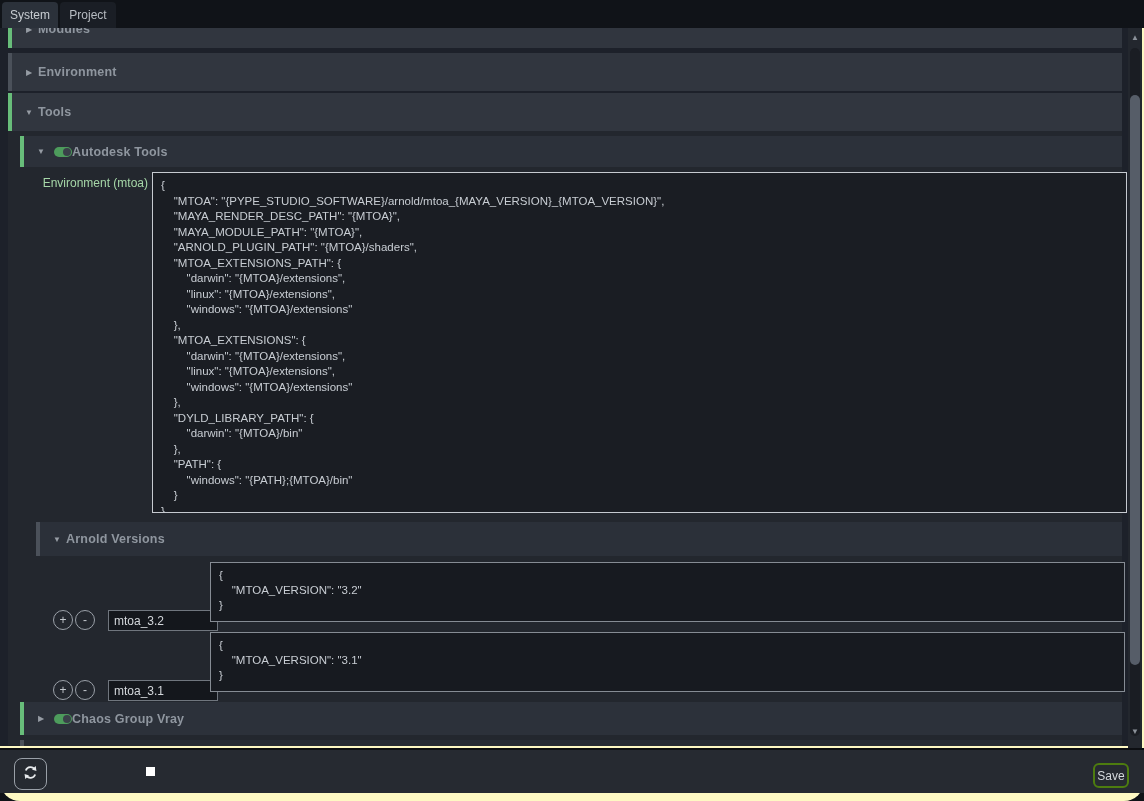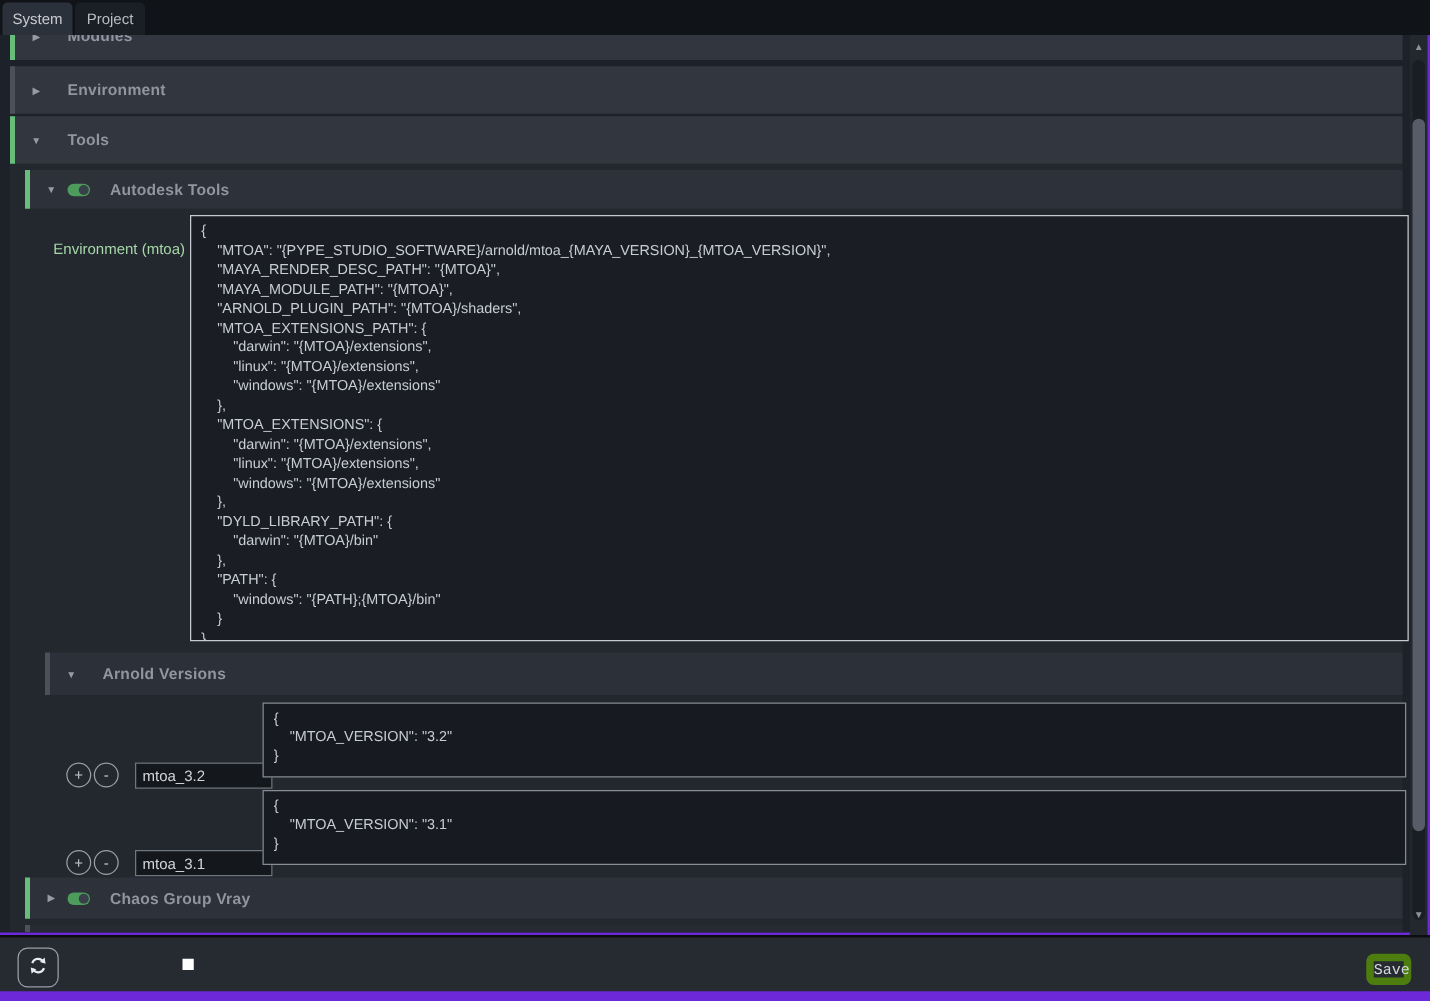--- a/index.html
+++ b/index.html
@@ -1,50 +1,50 @@
 <!DOCTYPE html>
 <html><head>
 <meta charset="utf-8">
 <style>
   * { margin:0; padding:0; box-sizing:border-box; }
   html,body { width:1144px; height:801px; background:#101318; }
   body { font-family:"Liberation Sans", sans-serif; position:relative; overflow:hidden; }
-  .app { position:absolute; inset:0; width:1144px; height:801px; background:#6d28d9; }
+  .app { position:absolute; inset:0; width:1144px; height:801px; background:#fef9c3;border-radius:20px; }
 
   
   .tabbar { position:absolute; left:0; top:0; width:1144px; height:28px; background:#101318; }
   .tab { position:absolute; top:2px; height:26px; display:flex; align-items:center; justify-content:center;
          font-size:12px; color:#c7ccd1; border-top-left-radius:4px; border-top-right-radius:4px; cursor:pointer; }
   .tab.active { background:#2b313a; }
   .tab.inactive { background:#1a1e25; color:#b7bcc2; }
   .tab-system { left:2px; width:56px; }
   .tab-project { left:60px; width:56px; }
 
   
   .content { position:absolute; left:0; top:28px; width:1128px; height:718px; background:#1d212a; overflow:hidden; }
   .tools-body { position:absolute; left:8px; top:103px; width:1114px; height:614px; background:#23272e; }
 
   .sec-header { position:absolute; background:#31363f; display:flex; align-items:center; cursor:pointer; }
   .sec-header .arrow { width:18px; text-align:center; font-size:8px; color:#969ca4; flex:0 0 18px; margin-left:8px; }
-  .sec-title { font-size:12.5px; font-weight:bold; color:#8f969f; margin-left:16px; letter-spacing:.2px; }
+  .sec-title { font-size:12.5px; font-weight:bold; color:#8f969f; margin-left:0; letter-spacing:.2px; }
   .lb-green { border-left:4px solid #68bd7a; }
   .lb-gray  { border-left:4px solid #4b515a; }
 
   .hdr-modules      { left:8px; top:-18px; width:1114px; height:38px; }
   .hdr-applications { left:8px; top:25px;  width:1114px; height:38px; }
   .hdr-tools        { left:8px; top:65px;  width:1114px; height:38px; }
 
   .hdr-arnold  { left:20px; top:108px; width:1102px; height:31px; background:#2c313a; }
   .hdr-vray    { left:20px; top:674px; width:1102px; height:33px; background:#2c313a; }
   .hdr-versions{ left:36px; top:494px; width:1086px; height:34px; background:#2b3039; }
 
   .toggle { position:relative; width:18px; height:10px; border-radius:5px; background:#4d9c5c; margin-left:4px; flex:0 0 18px; cursor:pointer; }
   .toggle .knob { position:absolute; right:1px; top:1px; width:8px; height:8px; border-radius:50%; background:#3a4049; }
 
-  .env-label { position:absolute; left:0px; top:164px; width:148px; text-align:right; font-size:12px; color:#a6d7a8; }
+  .env-label { position:absolute; left:0px; top:148px; width:148px; text-align:right; font-size:12px; color:#a6d7a8; }
 
   textarea.jsonbox { position:absolute; resize:none; overflow:hidden; outline:none;
     font-family:"Liberation Sans", sans-serif; font-size:11.5px; line-height:15.5px;
     color:#c8cdd3; padding:5px 8px; white-space:pre; }
   .env-box { left:152px; top:144px; width:975px; height:341px; background:#1a1d23; border:1px solid #c6cad0; }
   .ver-box { left:210px; width:915px; height:60px; background:#171a20; border:1px solid #868c94; line-height:15px !important; }
   .ver-box-1 { top:534px; }
   .ver-box-2 { top:604px; }
 
   .round-btn { position:absolute; width:20px; height:20px; border-radius:50%; border:1px solid #9aa0a8;
@@ -66,22 +66,22 @@
   .vscroll .btn-up { top:2px; } .vscroll .btn-down { bottom:8px; }
   .vscroll .track { position:absolute; left:2px; top:20px; width:10px; height:688px; background:#1a1d23; border-radius:5px; }
   .vscroll .thumb { position:absolute; left:2px; top:67px; width:10px; height:570px; background:#565d68; border-radius:5px; cursor:pointer; }
 
   
   .footer { position:absolute; left:0; top:748px; width:1144px; height:45px; background:#262a31; border-top:2px solid #0c0e12; }
   .refresh-btn { position:absolute; left:14px; top:8px; width:33px; height:32px; border:1px solid #9aa0a8; border-radius:8px;
     background:transparent; cursor:pointer; display:flex; align-items:center; justify-content:center; }
   .modify-label { position:absolute; left:60px; top:15px; font-size:12.5px; color:#9ba1a9;margin-top:38px; }
   .modify-check { position:absolute; left:146px; top:17px; width:9px; height:9px; background:#ffffff; cursor:pointer; }
-  .save-btn { position:absolute; left:1093px; top:13px; width:36px; height:25px; border:6px solid #4d7c0f; border-radius:6px;
-    background:transparent; color:#d5d9dd; font-size:12px; cursor:pointer; font-family:Liberation Mono, monospace; }
+  .save-btn { position:absolute; left:1093px; top:13px; width:36px; height:25px; border:2px solid #4d7c0f; border-radius:6px;
+    background:transparent; color:#d5d9dd; font-size:12px; cursor:pointer; font-family:Liberation Sans, sans-serif; }
 </style>
 </head>
 <body>
 
 <div class="app">
 
   <div class="tabbar">
     <div class="tab active tab-system">System</div>
     <div class="tab inactive tab-project">Project</div>
   </div>

